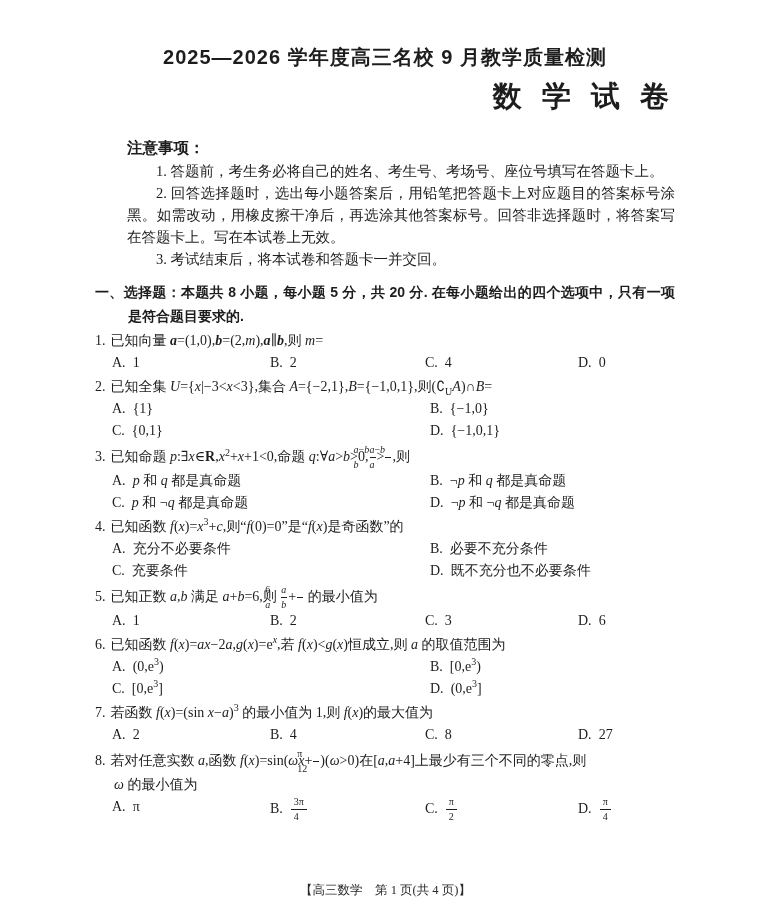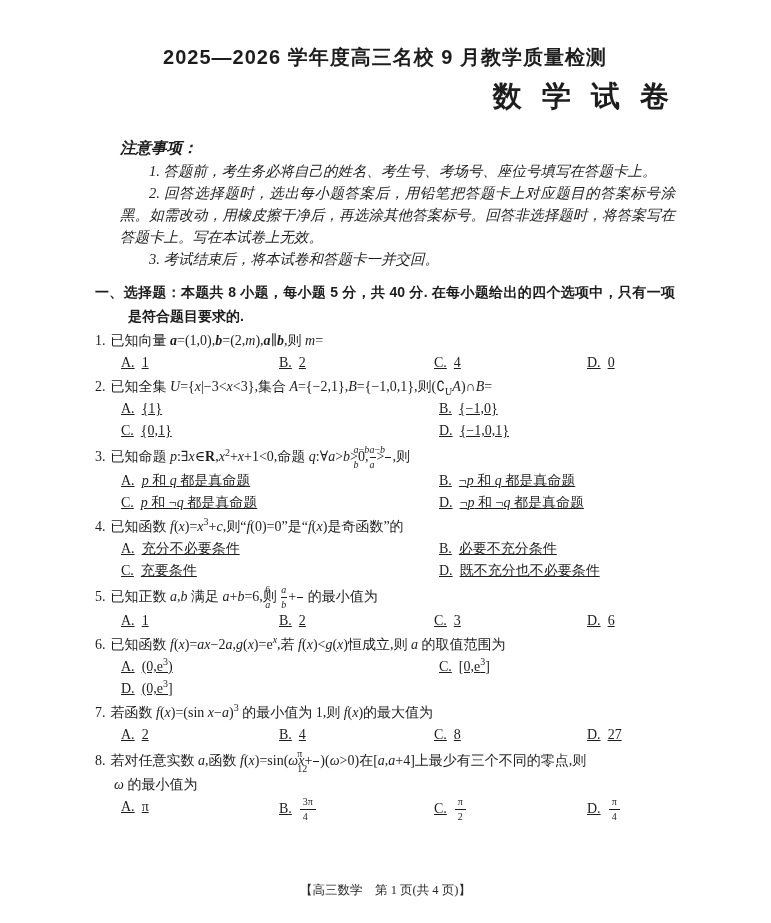--- a/index.html
+++ b/index.html
@@ -19,41 +19,41 @@
     margin: 0; text-align: center;
     font-family: "Liberation Sans", "DejaVu Sans", sans-serif;
     font-weight: bold; font-size: 20px; line-height: 26px; letter-spacing: 1px;
   }
   .title2 {
     margin: 6px 0 0; text-align: right;
     font-family: "Liberation Sans", "DejaVu Sans", sans-serif;
     font-weight: bold; font-size: 29px; line-height: 40px; letter-spacing: 6px;
     text-indent: 6px;
   }
-  .notice { margin-left: 25px; font-style: italic; }
+  .notice { margin-left: 32px; }
   .notice-heading {
     margin: 20px 0 0;
     font-family: "Liberation Sans", "DejaVu Sans", sans-serif;
     font-weight: bold; font-size: 15.5px; line-height: 24px;
   }
   .notice p {
     margin: 0; text-indent: 2em; text-align: justify;
     font-size: 14.5px; line-height: 22px;
   }
   .section-heading {
     margin: 10px 0 2px;
     font-family: "Liberation Sans", "DejaVu Sans", sans-serif;
     font-weight: bold; font-size: 14px; line-height: 24px;
     padding-left: 33px; text-indent: -33px;
     text-align: justify;
   }
   .question { margin-top: 2px; }
   .stem { padding-left: 19px; text-indent: -19px; }
   .qnum { margin-right: 5px; }
-  .opts { margin-left: 26px; text-decoration: underline; }
+  .opts { margin-left: 17px; }
   .opts.cols4 { display: grid; grid-template-columns: 158px 155px 153px 1fr; }
   .opts.cols2 { display: grid; grid-template-columns: 318px 1fr; }
   .opt { white-space: nowrap; }
   .opt-label { margin-right: 7px; }
   .m-i { font-style: italic; }
   .m-v { font-style: italic; font-weight: bold; }
   .m-b { font-weight: bold; }
   sup, sub { font-size: 10px; line-height: 0; }
   .frac {
     display: inline-block; vertical-align: -0.62em;
@@ -74,21 +74,21 @@
   <h1 class="title1">2025—2026 学年度高三名校 9 月教学质量检测</h1>
   <h2 class="title2">数 学 试 卷</h2>
 
   <div class="notice">
     <div class="notice-heading">注意事项：</div>
     <p>1. 答题前，考生务必将自己的姓名、考生号、考场号、座位号填写在答题卡上。</p>
     <p>2. 回答选择题时，选出每小题答案后，用铅笔把答题卡上对应题目的答案标号涂黑。如需改动，用橡皮擦干净后，再选涂其他答案标号。回答非选择题时，将答案写在答题卡上。写在本试卷上无效。</p>
     <p>3. 考试结束后，将本试卷和答题卡一并交回。</p>
   </div>
 
-  <div class="section-heading">一、选择题：本题共 8 小题，每小题 5 分，共 40 分. 在每小题给出的四个选项中，只有一项是符合题目要求的.</div>
+  <div class="section-heading">一、选择题：本题共 8 小题，每小题 5 分，共 20 分. 在每小题给出的四个选项中，只有一项是符合题目要求的.</div>
 
   <div id="questions">
       <div class="question">
         <div class="stem"><span class="qnum">1.</span><span class="m-t">已知向量 </span><span class="m-v">a</span><span class="m-t">=(1,0),</span><span class="m-v">b</span><span class="m-t">=(2,</span><span class="m-i">m</span><span class="m-t">),</span><span class="m-v">a</span><span class="m-t">∥</span><span class="m-v">b</span><span class="m-t">,则 </span><span class="m-i">m</span><span class="m-t">=</span></div>
         <div class="opts cols4">
           <div class="opt"><span class="opt-label">A.</span><span class="opt-body"><span class="m-t">1</span></span></div>
           <div class="opt"><span class="opt-label">B.</span><span class="opt-body"><span class="m-t">2</span></span></div>
           <div class="opt"><span class="opt-label">C.</span><span class="opt-body"><span class="m-t">4</span></span></div>
           <div class="opt"><span class="opt-label">D.</span><span class="opt-body"><span class="m-t">0</span></span></div>
         </div>
@@ -126,20 +126,21 @@
           <div class="opt"><span class="opt-label">A.</span><span class="opt-body"><span class="m-t">1</span></span></div>
           <div class="opt"><span class="opt-label">B.</span><span class="opt-body"><span class="m-t">2</span></span></div>
           <div class="opt"><span class="opt-label">C.</span><span class="opt-body"><span class="m-t">3</span></span></div>
           <div class="opt"><span class="opt-label">D.</span><span class="opt-body"><span class="m-t">6</span></span></div>
         </div>
       </div>
       <div class="question">
         <div class="stem"><span class="qnum">6.</span><span class="m-t">已知函数 </span><span class="m-i">f</span><span class="m-t">(</span><span class="m-i">x</span><span class="m-t">)=</span><span class="m-i">ax</span><span class="m-t">−2</span><span class="m-i">a</span><span class="m-t">,</span><span class="m-i">g</span><span class="m-t">(</span><span class="m-i">x</span><span class="m-t">)=e</span><sup><span class="m-i">x</span></sup><span class="m-t">,若 </span><span class="m-i">f</span><span class="m-t">(</span><span class="m-i">x</span><span class="m-t">)&lt;</span><span class="m-i">g</span><span class="m-t">(</span><span class="m-i">x</span><span class="m-t">)恒成立,则 </span><span class="m-i">a</span><span class="m-t"> 的取值范围为</span></div>
         <div class="opts cols2">
           <div class="opt"><span class="opt-label">A.</span><span class="opt-body"><span class="m-t">(0,e</span><sup><span class="m-t">3</span></sup><span class="m-t">)</span></span></div>
+          <div class="opt"><span class="opt-label">B.</span><span class="opt-body"><span class="m-t">[0,e</span><sup><span class="m-t">3</span></sup><span class="m-t">)</span></span></div>
           <div class="opt"><span class="opt-label">C.</span><span class="opt-body"><span class="m-t">[0,e</span><sup><span class="m-t">3</span></sup><span class="m-t">]</span></span></div>
           <div class="opt"><span class="opt-label">D.</span><span class="opt-body"><span class="m-t">(0,e</span><sup><span class="m-t">3</span></sup><span class="m-t">]</span></span></div>
         </div>
       </div>
       <div class="question">
         <div class="stem"><span class="qnum">7.</span><span class="m-t">若函数 </span><span class="m-i">f</span><span class="m-t">(</span><span class="m-i">x</span><span class="m-t">)=(sin </span><span class="m-i">x</span><span class="m-t">−</span><span class="m-i">a</span><span class="m-t">)</span><sup><span class="m-t">3</span></sup><span class="m-t"> 的最小值为 1,则 </span><span class="m-i">f</span><span class="m-t">(</span><span class="m-i">x</span><span class="m-t">)的最大值为</span></div>
         <div class="opts cols4">
           <div class="opt"><span class="opt-label">A.</span><span class="opt-body"><span class="m-t">2</span></span></div>
           <div class="opt"><span class="opt-label">B.</span><span class="opt-body"><span class="m-t">4</span></span></div>
           <div class="opt"><span class="opt-label">C.</span><span class="opt-body"><span class="m-t">8</span></span></div>

